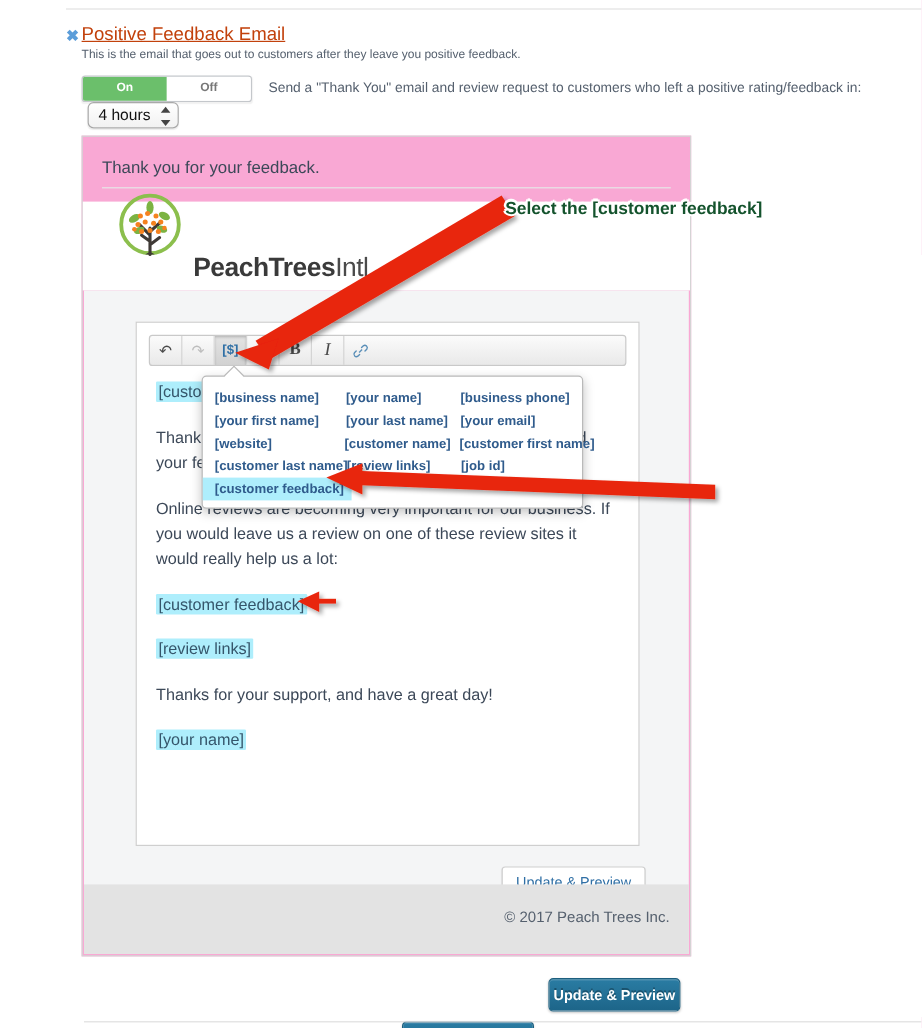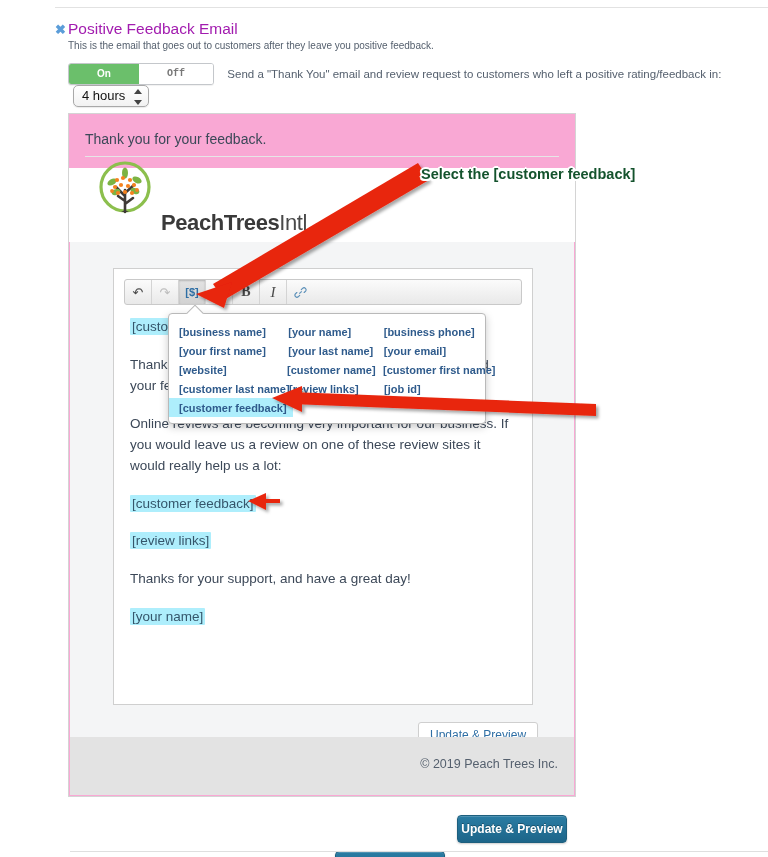--- a/index.html
+++ b/index.html
@@ -24,42 +24,42 @@
 
   
   .section-head { position: absolute; left: 55px; top: 20px; }
   .close-x {
     position: absolute; left: 0px; top: 3px;
     color: #5b9dd9; font-size: 13px; font-weight: bold;
     line-height: 1; cursor: pointer;
   }
   .section-title {
     position: absolute; left: 13px; top: 0px;
-    font-size: 15.5px; color: #a21caf; white-space: nowrap;
+    font-size: 15.5px; color: #c2410c; white-space: nowrap; text-decoration: underline;
   }
   .section-sub {
     position: absolute; left: 13px; top: 20px;
     font-size: 10px; color: #55606e; white-space: nowrap;
   }
 
   
   .toggle-row { position: absolute; left: 68px; top: 63px; height: 22px; }
   .switch {
     display: inline-block; vertical-align: middle;
     border: 1px solid #c4c7cb; border-radius: 3px;
     overflow: hidden; background: #fff; height: 22px;
     box-shadow: 0 1px 1px rgba(0,0,0,.06);
   }
   .switch span {
     display: inline-block; height: 28px; line-height: 20px;
     padding: 0 28px; font-size: 10px; font-weight: bold;
     vertical-align: top; cursor: pointer;
   }
   .switch .on { background: #6bbf6b; color: #fff; }
-  .switch .off { background: #fff; color: #777; font-family: Liberation Mono, monospace; }
+  .switch .off { background: #fff; color: #777; }
   .toggle-label {
     display: inline-block; vertical-align: middle;
     font-size: 11.5px; color: #55606e; margin-left: 9px;
     white-space: nowrap;
   }
   .sel {
     display: inline-block; vertical-align: middle; margin-left: 5px;
     position: relative; height: 22px; min-width: 76px;
     border: 1px solid #a9a9a9; border-radius: 5px;
     background: linear-gradient(#ffffff,#f2f2f2);
@@ -313,21 +313,21 @@
         <p><span class="tag">[customer feedback]</span></p>
         <p><span class="tag">[review links]</span></p>
         <p>Thanks for your support, and have a great day!</p>
         <p><span class="tag">[your name]</span></p>
       </div>
     </div>
 
     <div class="btn-light update-preview-small">Update &amp; Preview</div>
 
     <div class="prev-footer">
-      <div class="copyright">© 2019 Peach Trees Inc.</div>
+      <div class="copyright">© 2017 Peach Trees Inc.</div>
     </div>
   </div>
 
   <div class="dropdown">
     <div class="dd-caret"></div>
     <div class="dd-grid">
       <div class="dd-row">
         <div class="dd-item c1">[business name]</div>
         <div class="dd-item c2">[your name]</div>
         <div class="dd-item c3">[business phone]</div>

